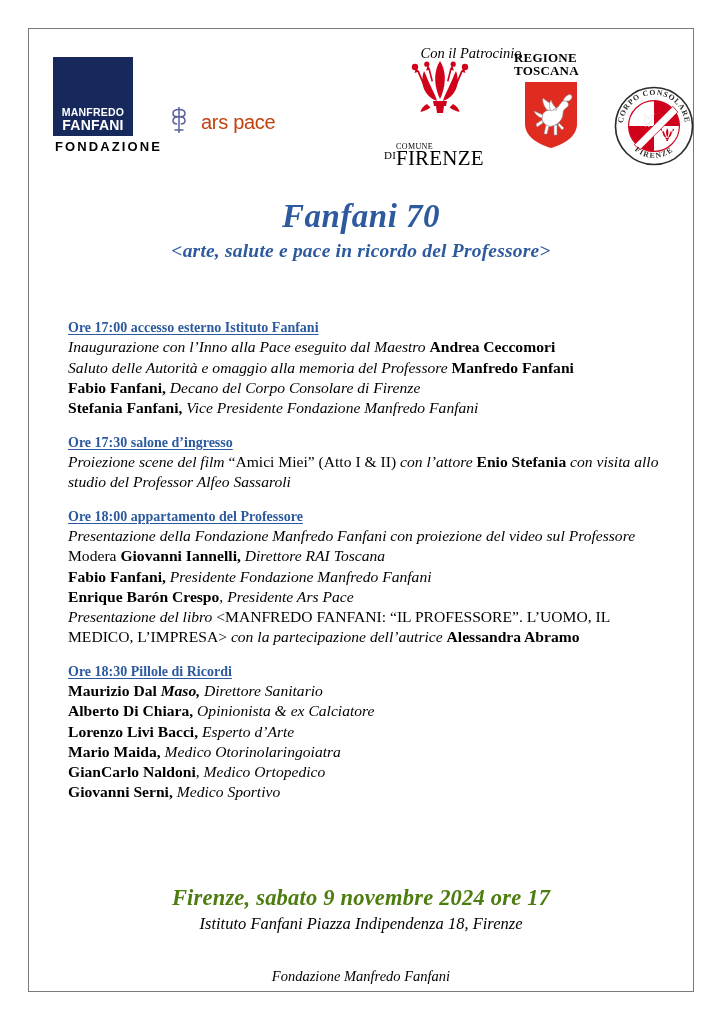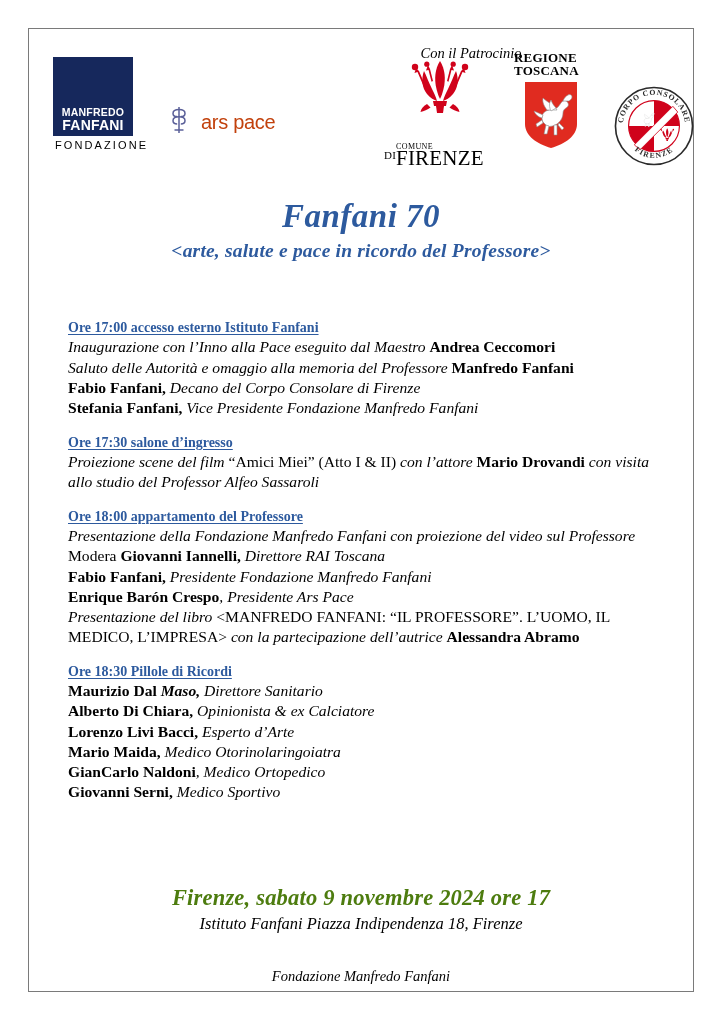--- a/index.html
+++ b/index.html
@@ -58,22 +58,22 @@
     color: #ffffff;
     font-family: "Liberation Sans", sans-serif;
     font-weight: bold;
     line-height: 1.02;
   }
   .logo-fanfani .box .l1 { font-size: 10.5px; letter-spacing: 0.2px; }
   .logo-fanfani .box .l2 { font-size: 14px; letter-spacing: 0.2px; }
   .logo-fanfani .fond {
     text-align: left;
     font-family: "Liberation Sans", sans-serif;
-    font-size: 11px;
-    font-weight: normal;
+    font-size: 13px;
+    font-weight: bold;
     letter-spacing: 2.1px;
     color: #000000;
     margin-top: 3px;
     padding-left: 2px;
   }
 
   
   .logo-arspace {
     position: absolute;
     left: 141px;
@@ -394,21 +394,21 @@
 
 </div>
 
 <div class="title-block">
   <div class="main-title">Fanfani 70</div>
   <div class="sub-title">&lt;arte, salute e pace in ricordo del Professore&gt;</div>
 </div>
 
 <div class="program">
     <div class="section"><div class="sec-head">Ore 17:00 accesso esterno Istituto Fanfani</div><div class="line"><span class="it">Inaugurazione con l’Inno alla Pace eseguito dal Maestro </span><span class="bd">Andrea Ceccomori</span></div><div class="line"><span class="it">Saluto delle Autorità e omaggio alla memoria del Professore </span><span class="bd">Manfredo Fanfani</span></div><div class="line"><span class="bd">Fabio Fanfani,</span><span class="it"> Decano del Corpo Consolare di Firenze</span></div><div class="line"><span class="bd">Stefania Fanfani,</span><span class="it"> Vice Presidente Fondazione Manfredo Fanfani</span></div></div>
-    <div class="section"><div class="sec-head">Ore 17:30 salone d’ingresso</div><div class="line"><span class="it">Proiezione scene del film </span><span class="ro">“Amici Miei” (Atto I &amp; II)</span><span class="it"> con l’attore </span><span class="bd">Mario Drovandi</span><span class="it"> con visita allo studio del Professor Alfeo Sassaroli</span></div></div>
+    <div class="section"><div class="sec-head">Ore 17:30 salone d’ingresso</div><div class="line"><span class="it">Proiezione scene del film </span><span class="ro">“Amici Miei” (Atto I &amp; II)</span><span class="it"> con l’attore </span><span class="bd">Enio Stefania</span><span class="it"> con visita allo studio del Professor Alfeo Sassaroli</span></div></div>
     <div class="section"><div class="sec-head">Ore 18:00 appartamento del Professore</div><div class="line"><span class="it">Presentazione della Fondazione Manfredo Fanfani con proiezione del video sul Professore</span></div><div class="line"><span class="ro">Modera </span><span class="bd">Giovanni Iannelli,</span><span class="it"> Direttore RAI Toscana</span></div><div class="line"><span class="bd">Fabio Fanfani,</span><span class="it"> Presidente Fondazione Manfredo Fanfani</span></div><div class="line"><span class="bd">Enrique Barón Crespo</span><span class="it">, Presidente Ars Pace</span></div><div class="line"><span class="it">Presentazione del libro </span><span class="ro">&lt;MANFREDO FANFANI: “IL PROFESSORE”. L’UOMO, IL MEDICO, L’IMPRESA&gt;</span><span class="it"> con la partecipazione dell’autrice </span><span class="bd">Alessandra Abramo</span></div></div>
     <div class="section"><div class="sec-head">Ore 18:30 Pillole di Ricordi</div><div class="line"><span class="bd">Maurizio Dal </span><span class="bdit">Maso,</span><span class="it"> Direttore Sanitario</span></div><div class="line"><span class="bd">Alberto Di Chiara,</span><span class="it"> Opinionista &amp; ex Calciatore</span></div><div class="line"><span class="bd">Lorenzo Livi Bacci,</span><span class="it"> Esperto d’Arte</span></div><div class="line"><span class="bd">Mario Maida,</span><span class="it"> Medico Otorinolaringoiatra</span></div><div class="line"><span class="bd">GianCarlo Naldoni</span><span class="it">, Medico Ortopedico</span></div><div class="line"><span class="bd">Giovanni Serni,</span><span class="it"> Medico Sportivo</span></div></div>
   </div>
 
 <div class="footer">
   <div class="f-main">Firenze, sabato 9 novembre 2024 ore 17</div>
   <div class="f-addr">Istituto Fanfani Piazza Indipendenza 18, Firenze</div>
   <div class="f-org">Fondazione Manfredo Fanfani</div>
 </div>
 

